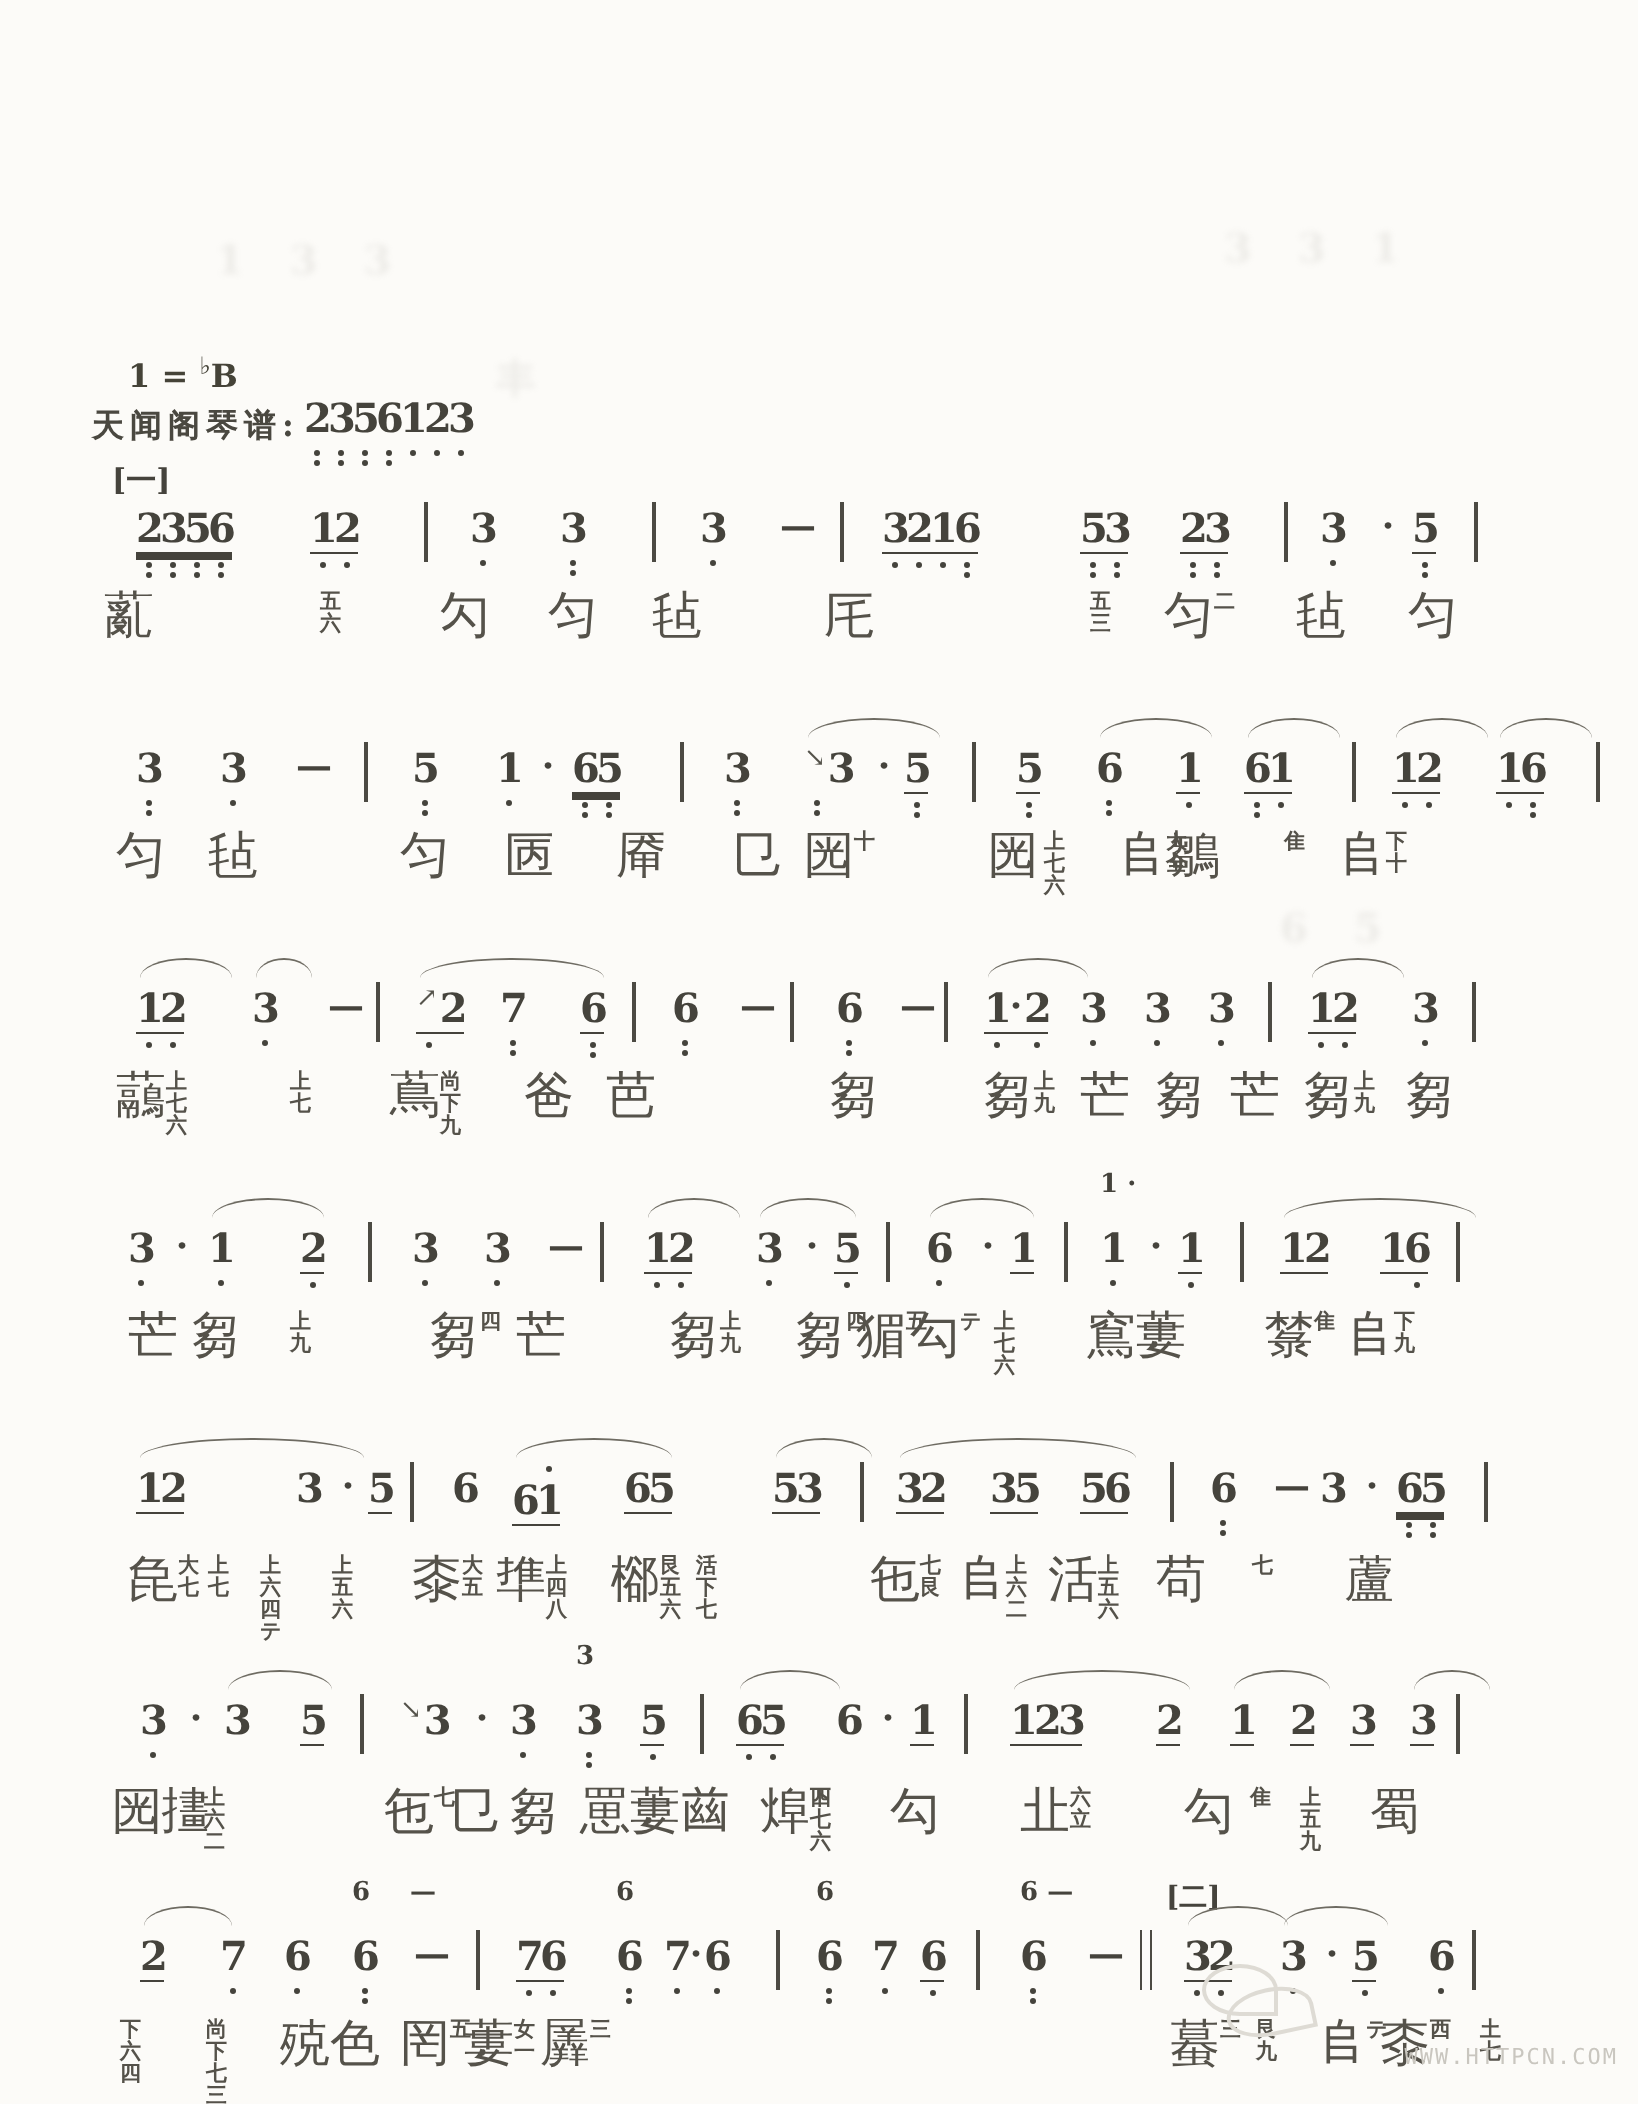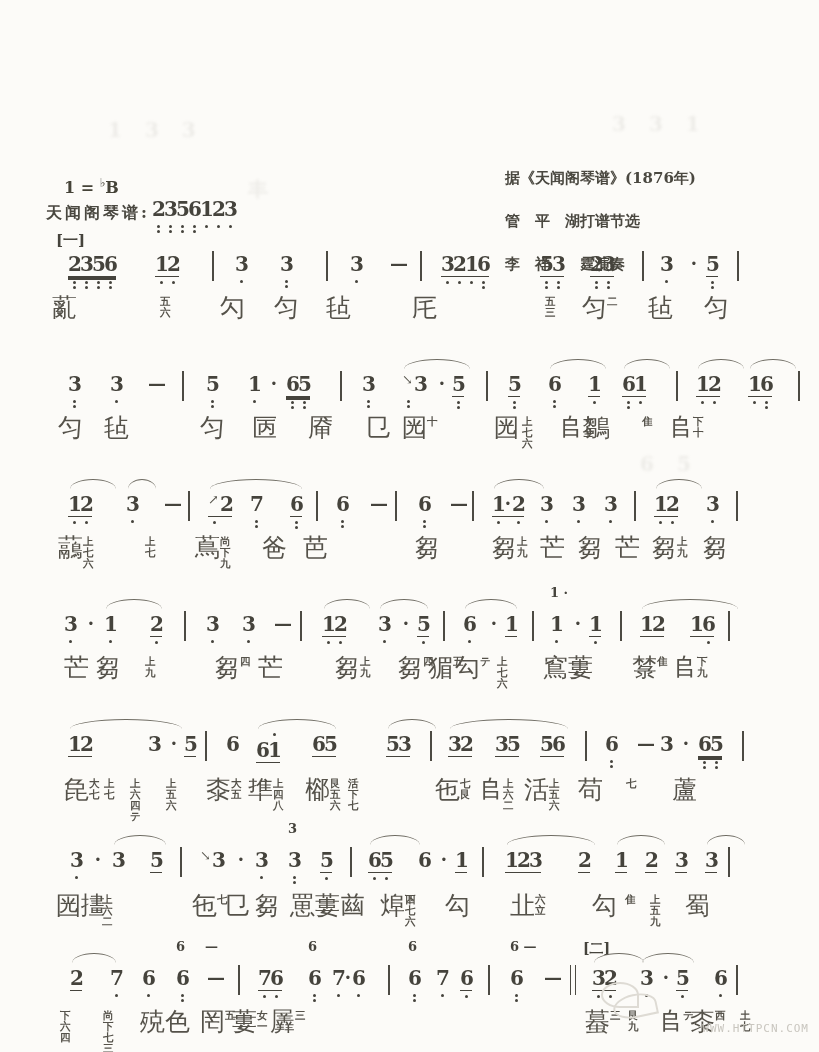--- a/index.html
+++ b/index.html
@@ -47,23 +47,20 @@
   .wmurl{position:absolute;right:6px;top:52px;font-size:11px;letter-spacing:1px;color:#c9c6bf;font-family:"DejaVu Sans Mono","Liberation Mono",monospace;}
   .wmlogo{position:absolute;left:-18px;top:8px;width:60px;height:44px;}
   .wmlogo span{position:absolute;border:2px solid #dedbd4;border-radius:50% 50% 0 50%;}
 </style>
 </head>
 <body>
 
 <div id="page">
 
 
-  <div class="credits"><span>据《天闻阁琴谱》(1876年)</span><br>
-<span>管　平　湖打谱节选</span><br>
-<span>李　祥　　霆演奏</span></div>
 
   <div class="keysig"><span>1 = </span><sup>♭</sup><span>B</span></div>
 
   <div class="tuninglabel">天闻阁琴谱:</div>
   <div class="tuningnotes">
       <div class="note" style="left: 0px;">
         <div class="chars">
           <div class="ch" style="width: 12px;">2</div>
           <div class="ch" style="width: 12px;">3</div>
           <div class="ch" style="width: 12px;">5</div>

